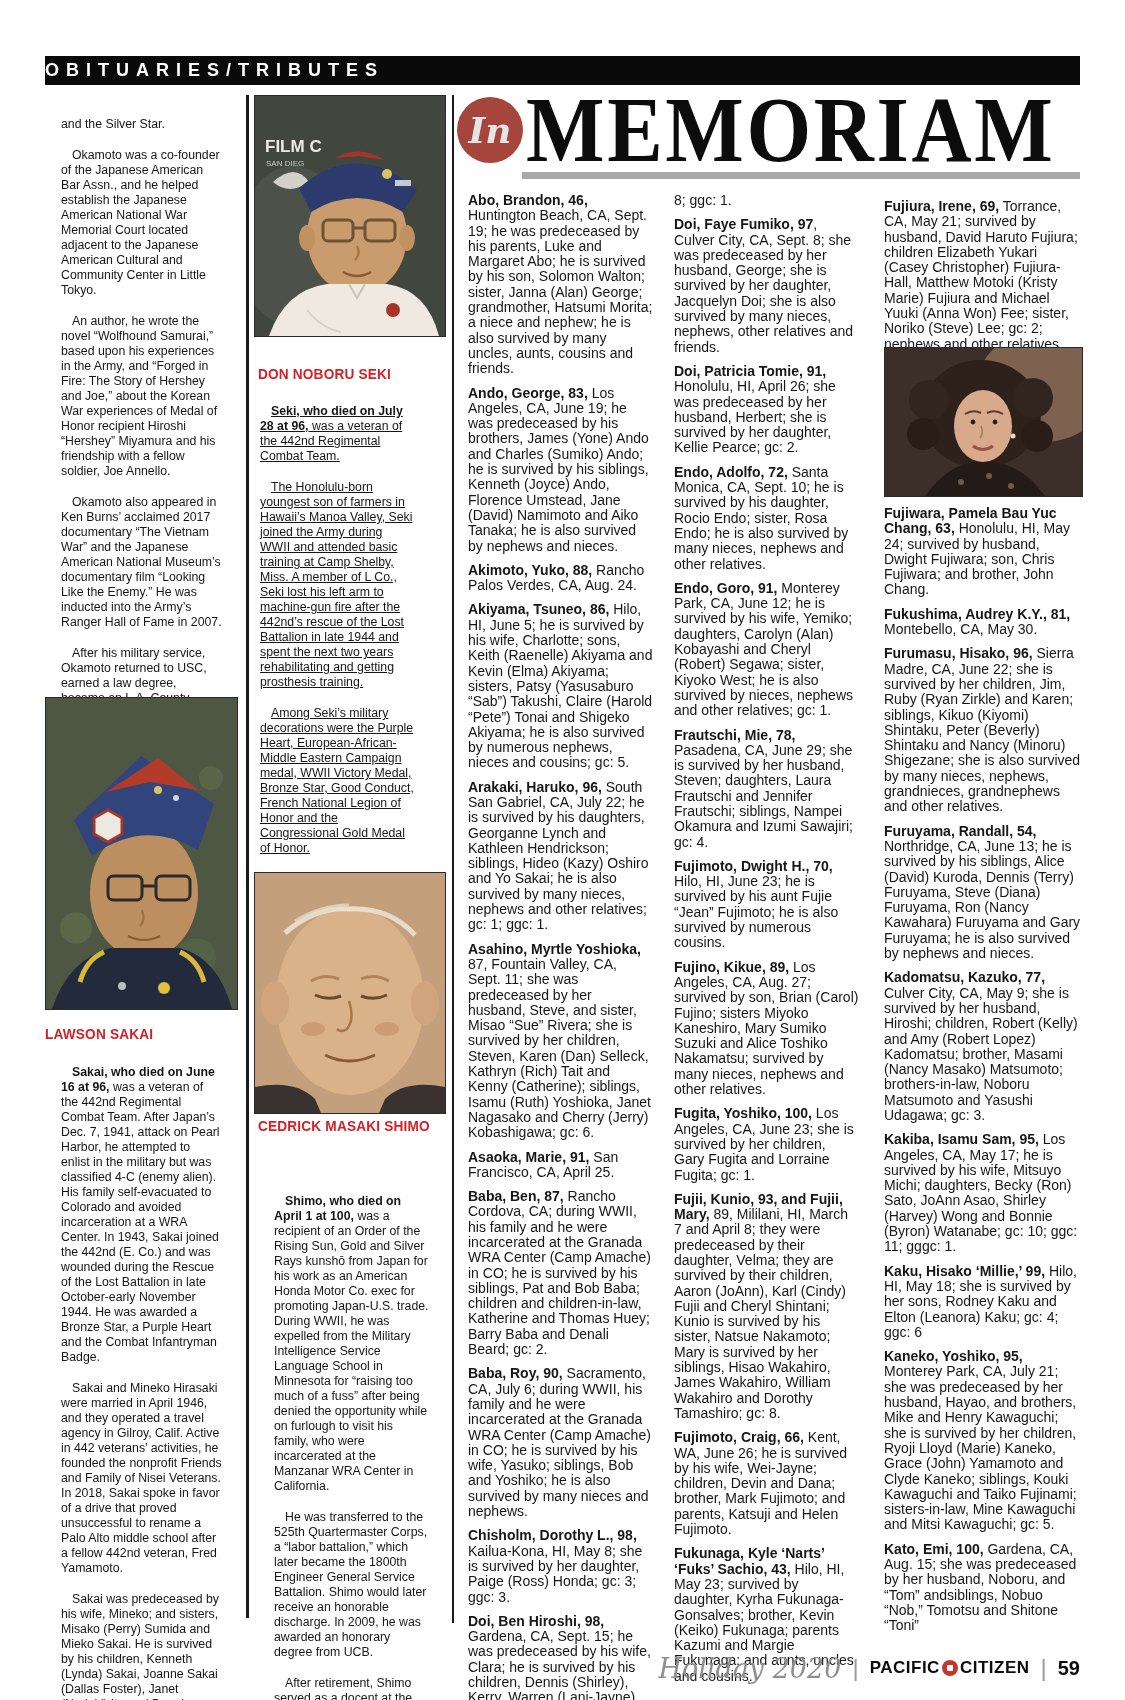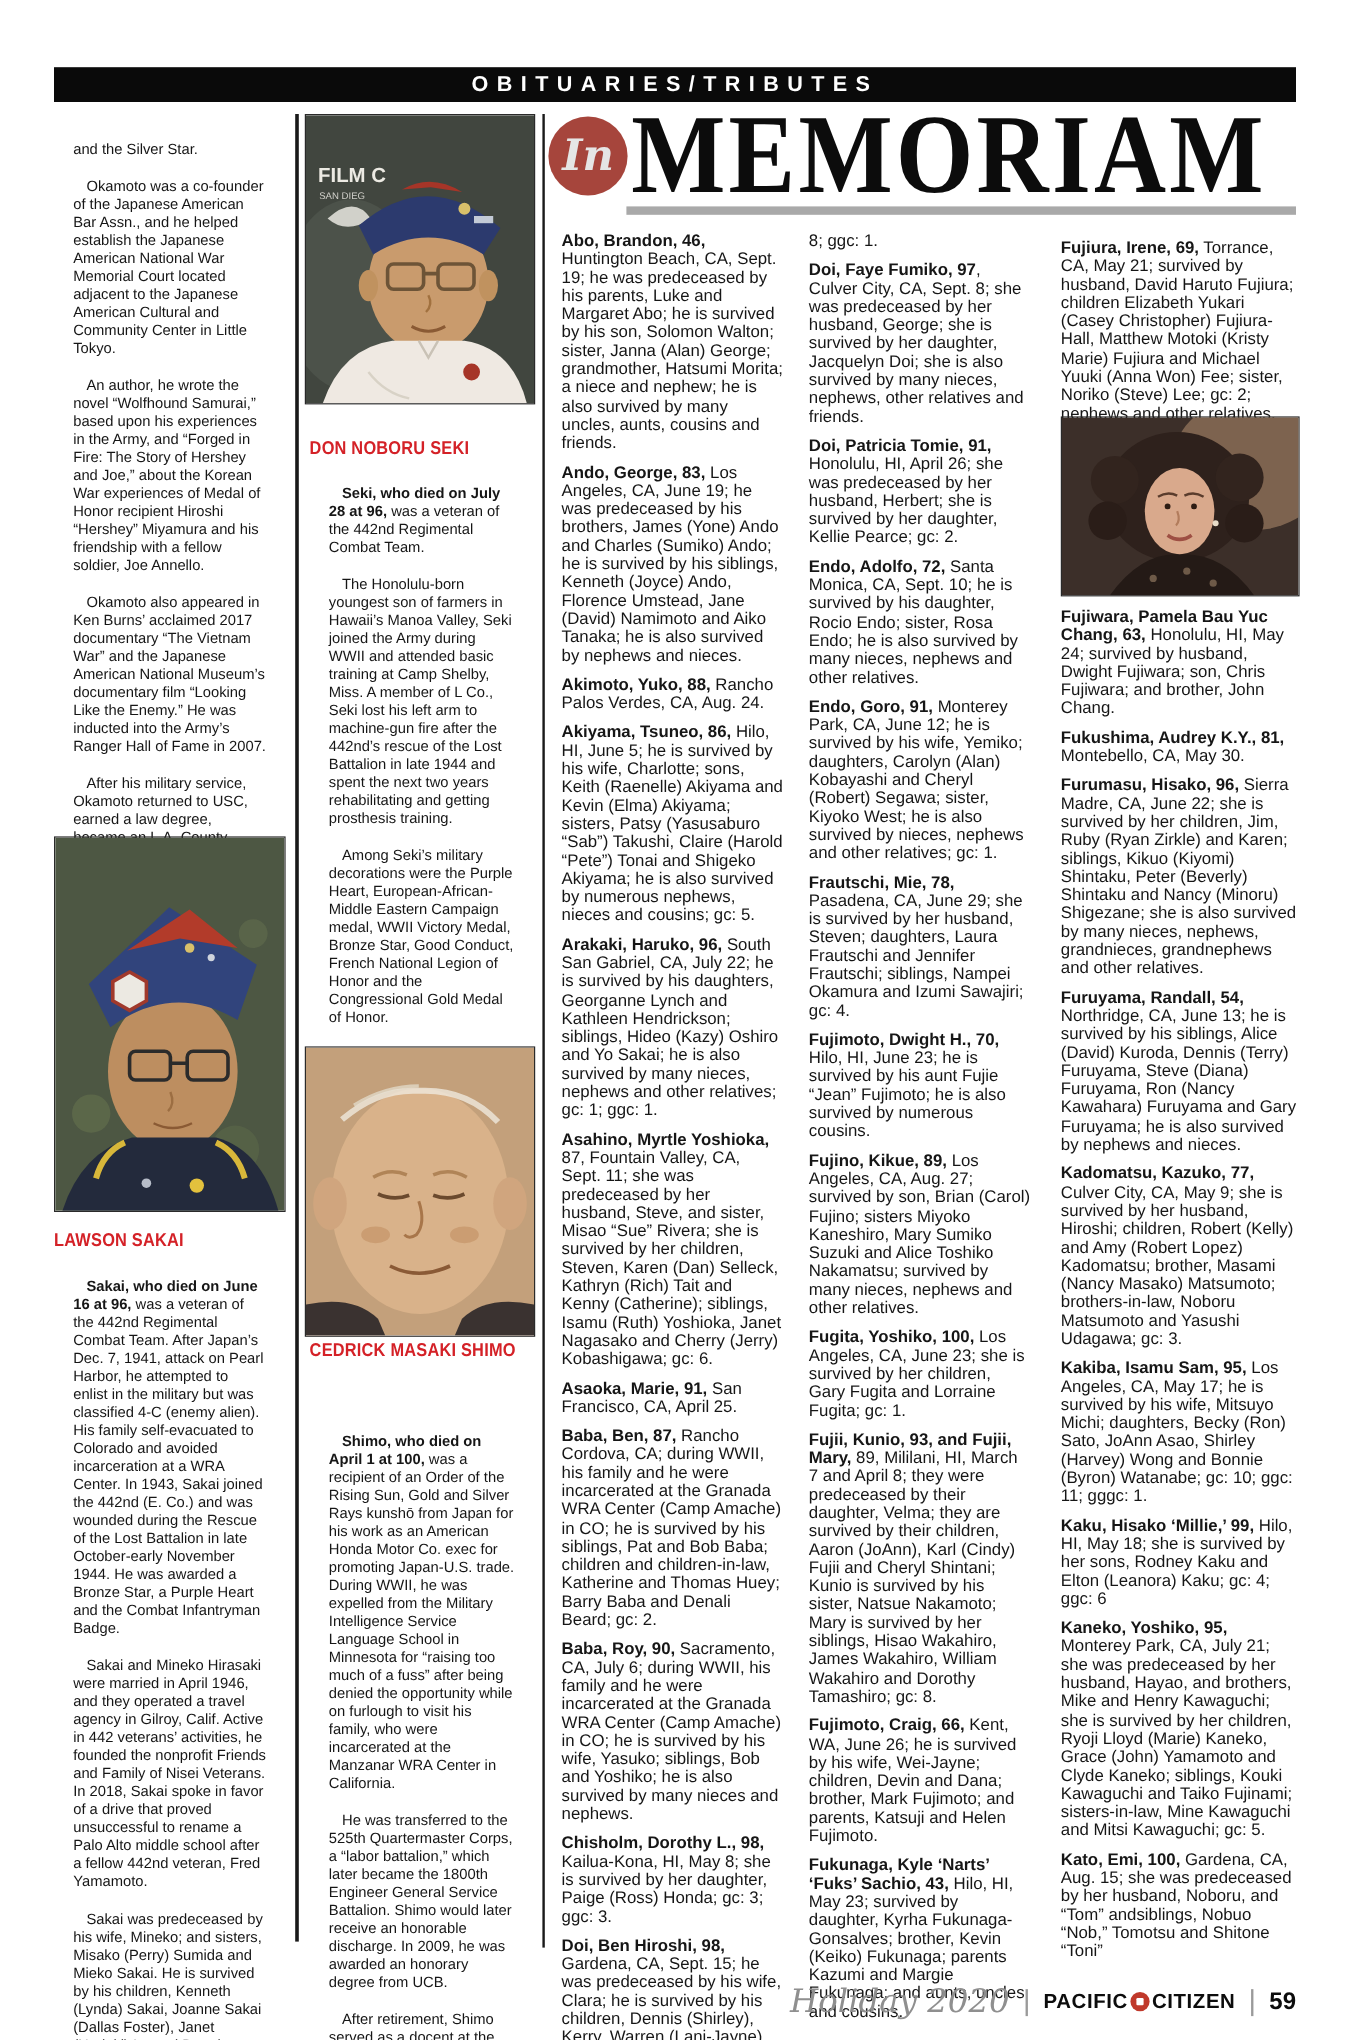--- a/index.html
+++ b/index.html
@@ -1,24 +1,24 @@
 <!DOCTYPE html>
 <html><head>
 <meta charset="utf-8">
 <style>
   html,body{margin:0;padding:0;background:#fff;}
   .page{position:relative;width:1125px;height:1700px;background:#fff;overflow:hidden;
         font-family:"Liberation Sans",sans-serif;color:#161616;}
   .banner{position:absolute;left:45px;top:56px;width:1035px;height:29px;background:#0a0a0a;
-          color:#fff;display:flex;align-items:center;justify-content:center;
+          color:#fff;display:flex;align-items:center;justify-content:flex-start;
           font-weight:bold;font-size:18px;letter-spacing:7px;}
   .tcol{position:absolute;font-size:12.3px;line-height:15px;text-align:left;}
   #okamoto-paragraphs{left:45px;top:101px;width:193px;}
   #sakai-paragraphs{left:45px;top:1049px;width:193px;}
-  #seki-paragraphs{left:258px;top:388px;width:187px;}
+  #seki-paragraphs{left:244px;top:388px;width:187px;text-decoration:underline;}
   #shimo-paragraphs{left:258px;top:1178px;width:187px;}
   .para{margin:16px;text-indent:11px;}
   .para.noindent{text-indent:0;}
   .red-heading{position:absolute;color:#d42127;font-weight:bold;font-size:15.5px;
                transform:scaleX(.88);transform-origin:left;white-space:nowrap;letter-spacing:.2px;}
   #heading-sakai{left:45px;top:1025px;}
   #heading-seki{left:258px;top:365px;}
   #heading-shimo{left:258px;top:1117px;}
   .vrule{position:absolute;background:#1a1a1a;}
   #vrule-1{left:246px;top:95px;width:3px;height:1523px;}

